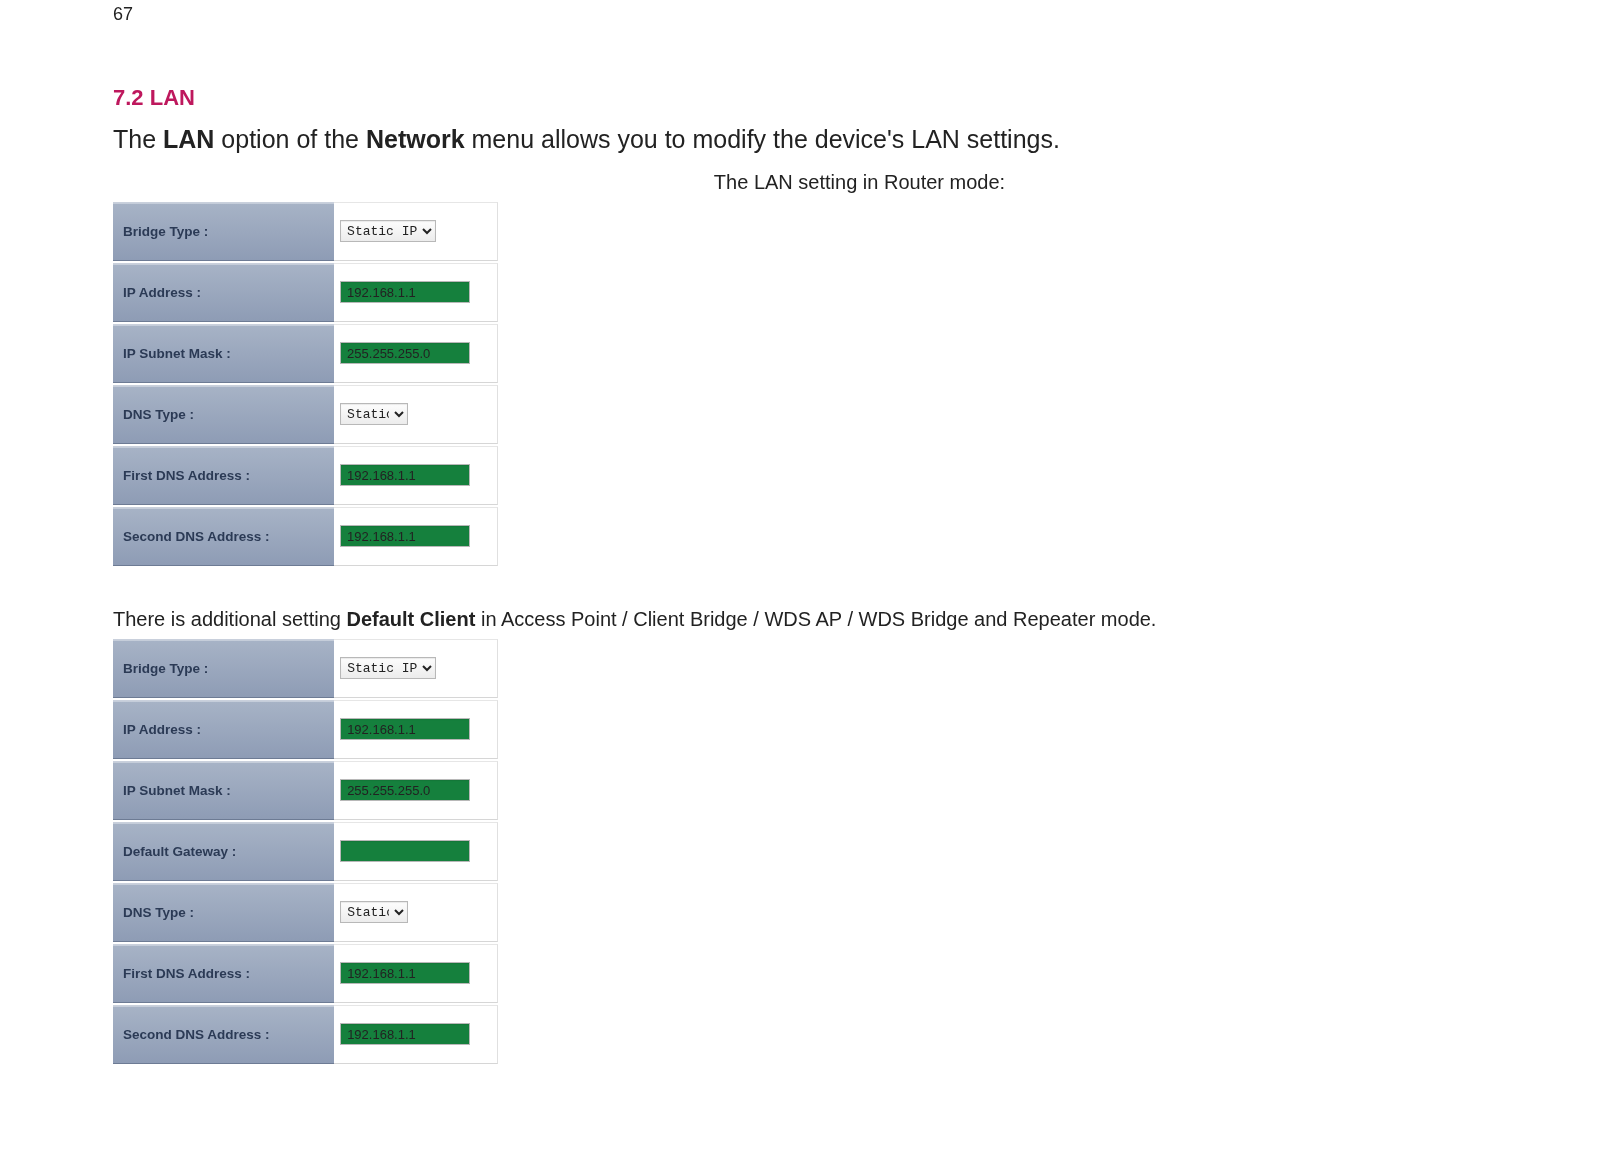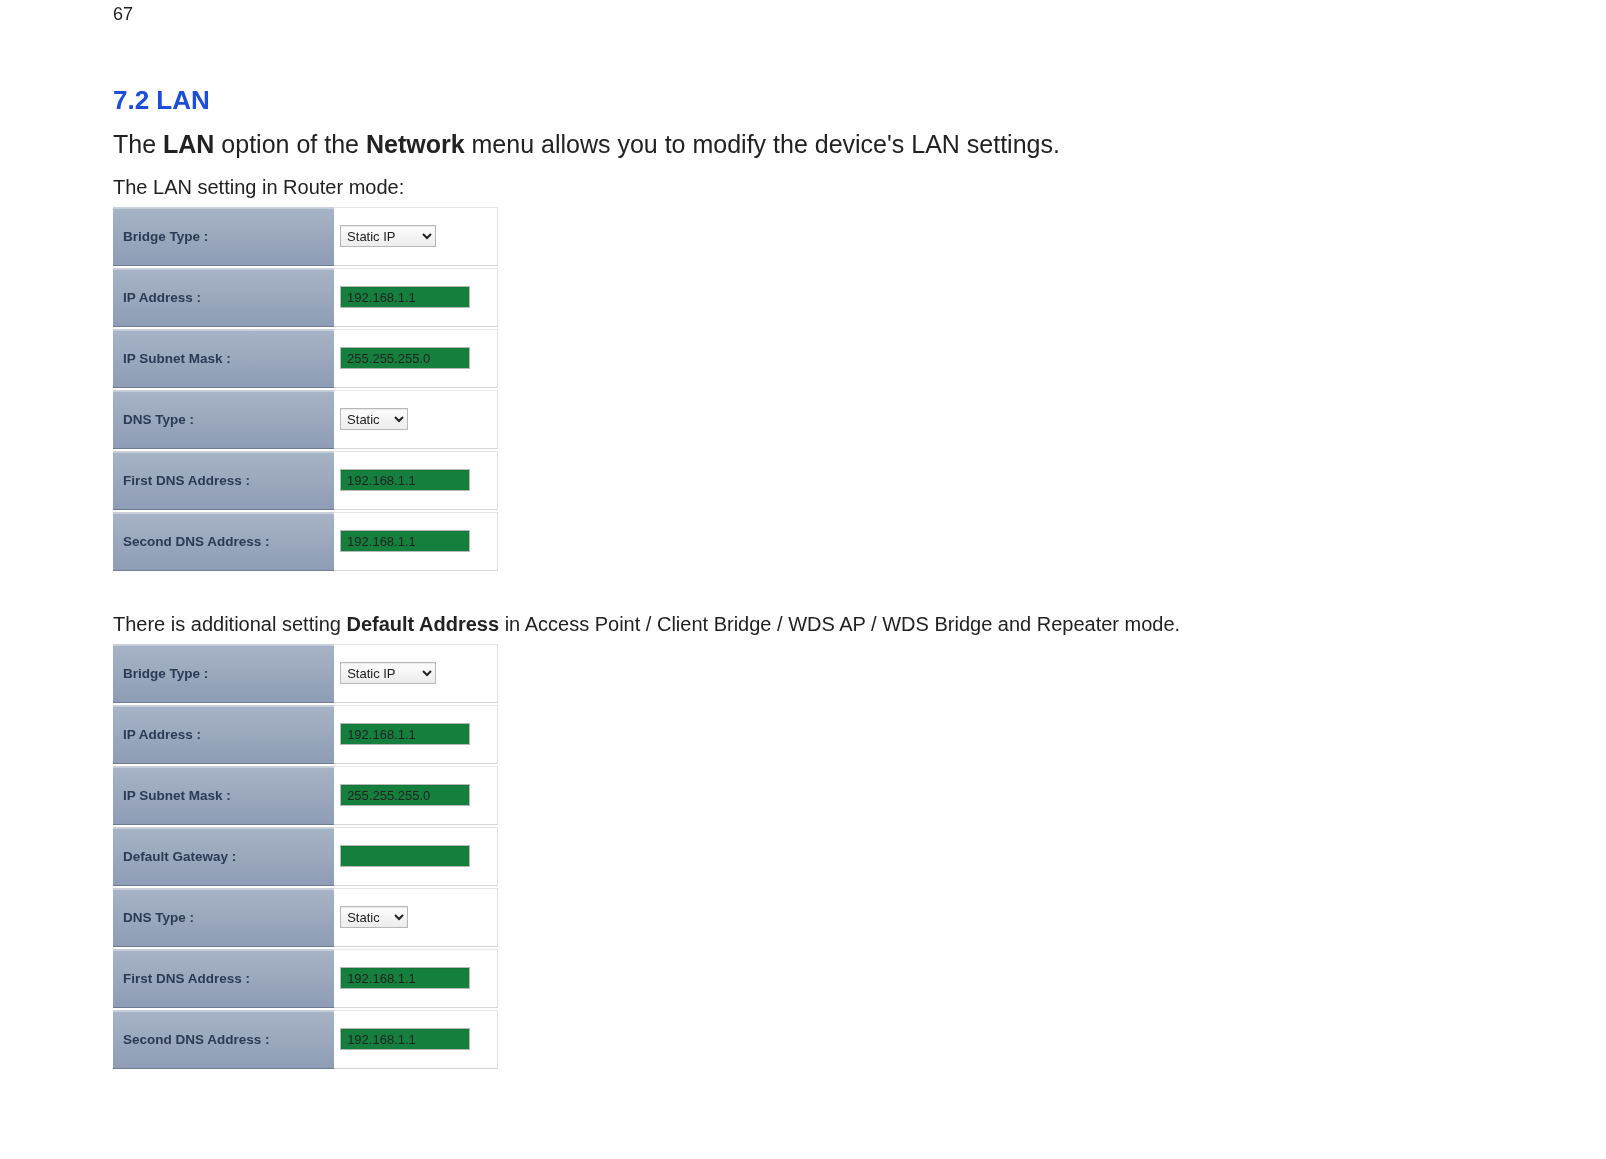--- a/index.html
+++ b/index.html
@@ -20,36 +20,37 @@
     padding: 0 0 0 113px;
     padding-top: 0;
   }
   .page-number {
     font-size: 18px;
     padding-top: 4px;
     margin-bottom: 60px;
     color: #222;
   }
   h2.section {
-    font-size: 26px;
+    font-size: 22px;
     font-weight: 700;
     margin: 0 0 10px 0;
-    color: #1d4ed8;
+    color: #be185d;
   }
   p.lead {
     font-size: 25px;
     margin: 0 0 6px 0;
     line-height: 1.5;
     color: #222;
   }
   p.lead .b { font-weight: 700; }
   p.sub {
     font-size: 20px;
     margin: 12px 0 6px 0;
     color: #222;
+    text-align: center;
   }
   .form-table {
     border-collapse: separate;
     border-spacing: 0 2px;
     width: 385px;
     margin-bottom: 40px;
   }
   .form-table td.label-cell {
     background: #98a5bb;
     background: linear-gradient(#a7b3c6, #8e9cb5);
@@ -80,20 +81,21 @@
     height: 22px;
     box-sizing: border-box;
   }
   input.ctl {
     padding: 2px 6px;
     width: 130px;
   }
   select.ctl {
     padding: 1px 2px;
     background: linear-gradient(#fdfdfd,#ececec);
+    font-family: Liberation Mono, monospace;
   }
   select.ctl.wide { width: 96px; }
   select.ctl.narrow { width: 68px; }
   .midtext {
     font-size: 20px;
     margin: 30px 0 6px 0;
     color: #222;
   }
   .midtext .b { font-weight: 700; }
 
@@ -201,21 +203,21 @@
         <tr>
           <td class="label-cell">Second DNS Address :</td>
           <td class="input-cell">
             <input class="ctl" value="192.168.1.1" style="">
           </td>
         </tr>
       </tbody>
     </table>
 
     <p class="midtext">
-      <span>There is additional setting </span><span class="b">Default Address</span><span> in Access Point / Client Bridge / WDS AP / WDS Bridge and Repeater mode.</span>
+      <span>There is additional setting </span><span class="b">Default Client</span><span> in Access Point / Client Bridge / WDS AP / WDS Bridge and Repeater mode.</span>
     </p>
 
     <table class="form-table">
       <tbody>
         <tr>
           <td class="label-cell">Bridge Type :</td>
           <td class="input-cell">
             <select class="ctl wide">
               <option>Static IP</option>
             </select>

